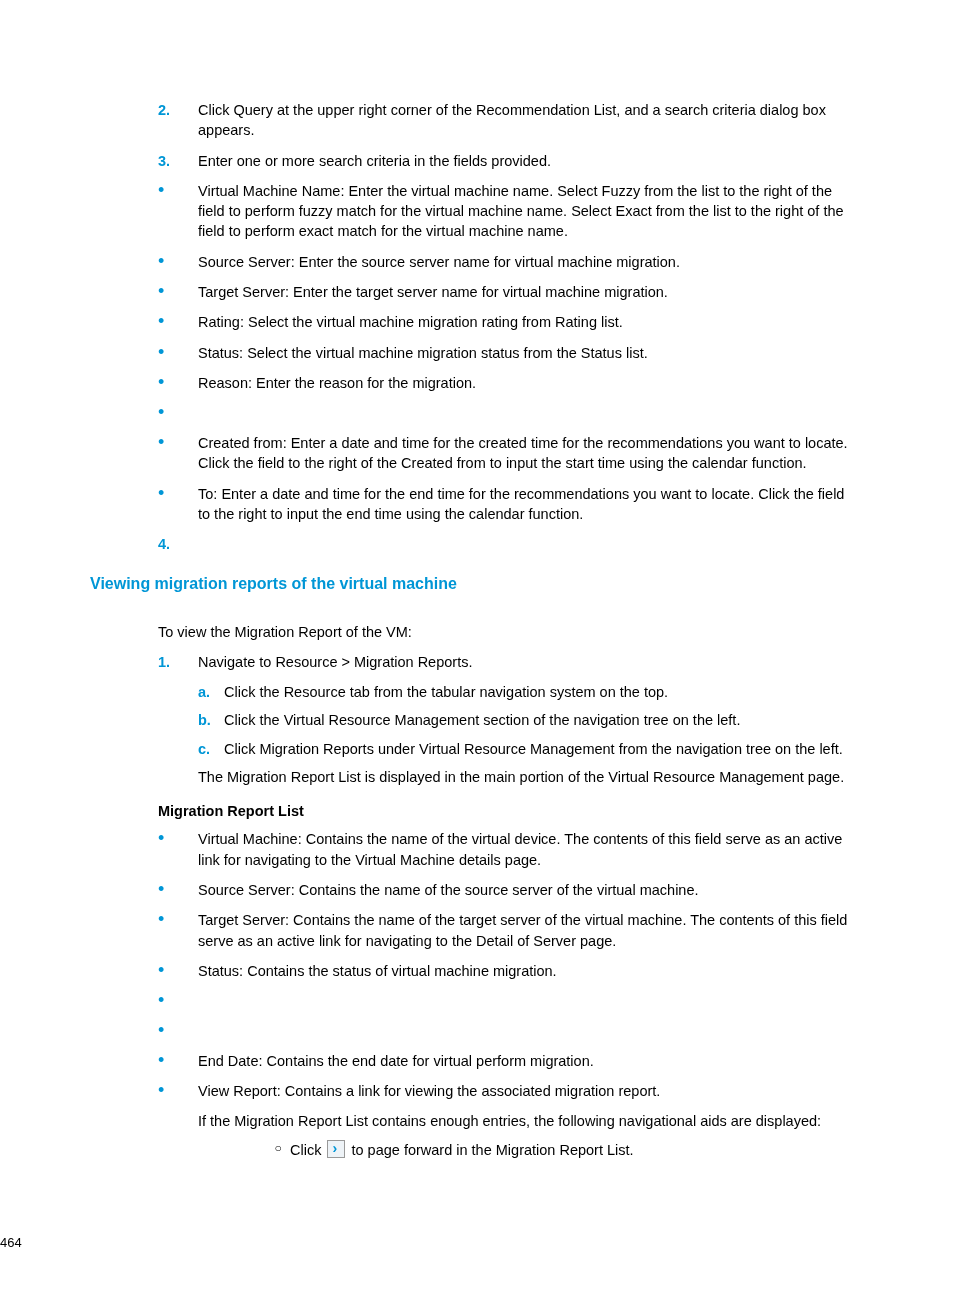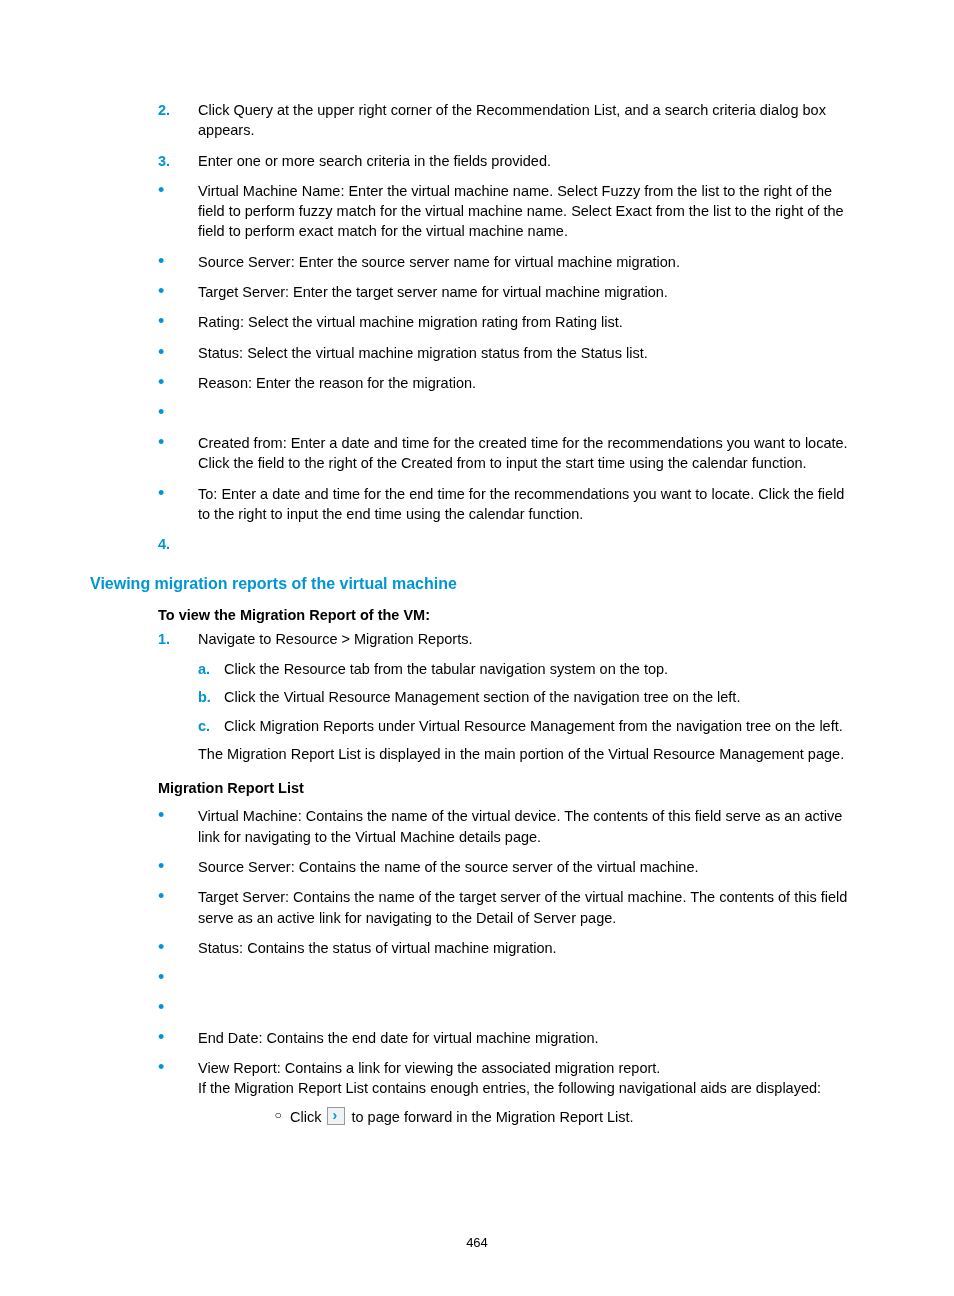--- a/index.html
+++ b/index.html
@@ -77,39 +77,37 @@
     flex: 0 0 24px;
     text-align: center;
     font-size: 12px;
     padding-top: 2px;
     color: #000;
   }
   h3.section {
     color: #0096d6;
     font-size: 16px;
     font-weight: bold;
-    margin: 20px 0 12px 0;
+    margin: 20px 0 29px 0;
   }
   .intro {
     padding-left: 68px;
-    margin-bottom: 4px;
-    line-height: 1.4;
-    font-weight: bold;
+    margin-bottom: 10px;
+    line-height: 1.4;
   }
   .subhead {
     font-weight: bold;
     padding-left: 68px;
     margin: 16px 0 10px 0;
   }
   .pagenum {
     position: absolute;
     bottom: 46px;
     width: 100%;
     left: 0;
-    text-align: center;
     font-size: 13px;
   }
   .icon-next {
     display: inline-block;
     width: 16px;
     height: 16px;
     border: 1px solid #999;
     background: #eef3f7;
     vertical-align: text-bottom;
     position: relative;
@@ -239,28 +237,28 @@
   <div class="ul-bul">
     <div class="marker">•</div>
   </div>
 
   <div class="ul-bul">
     <div class="marker">•</div>
   </div>
 
   <div class="ul-bul">
     <div class="marker">•</div>
-    <div class="content"><b>End Date</b><span>: Contains the end date for virtual machine migration.</span></div>
+    <div class="content"><b>End Date</b><span>: Contains the end date for virtual perform migration.</span></div>
   </div>
 
   <div class="ul-bul">
     <div class="marker">•</div>
     <div class="content">
       <b>View Report</b><span>: Contains a link for viewing the associated migration report.</span>
-      <div style=""><span>If the </span><b>Migration Report List</b><span> contains enough entries, the following navigational aids are displayed:</span></div>
+      <div style="margin-top:10px;"><span>If the </span><b>Migration Report List</b><span> contains enough entries, the following navigational aids are displayed:</span></div>
       <div class="sub-circ">
         <div class="marker">○</div>
         <div class="content"><span>Click </span><span class="icon-next"></span><span> to page forward in the </span><b>Migration Report List</b><span>.</span></div>
       </div>
     </div>
   </div>
 
   <div class="pagenum">464</div>
 </div>
 

